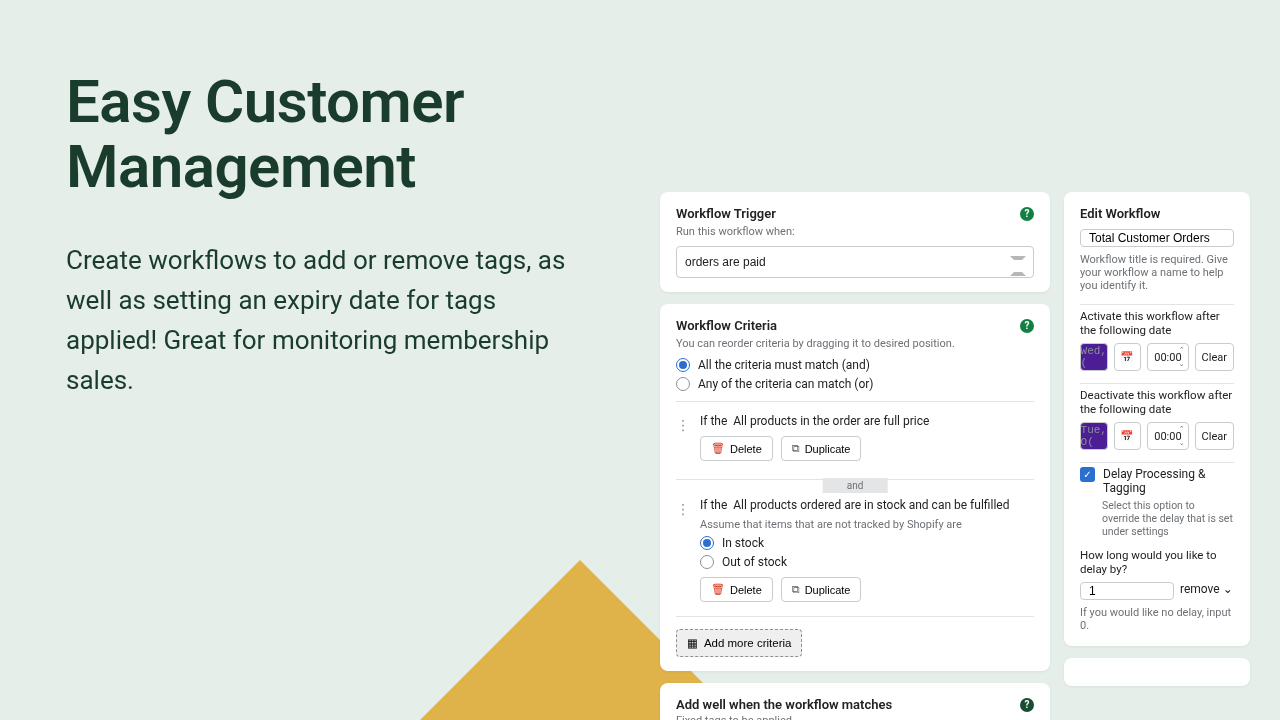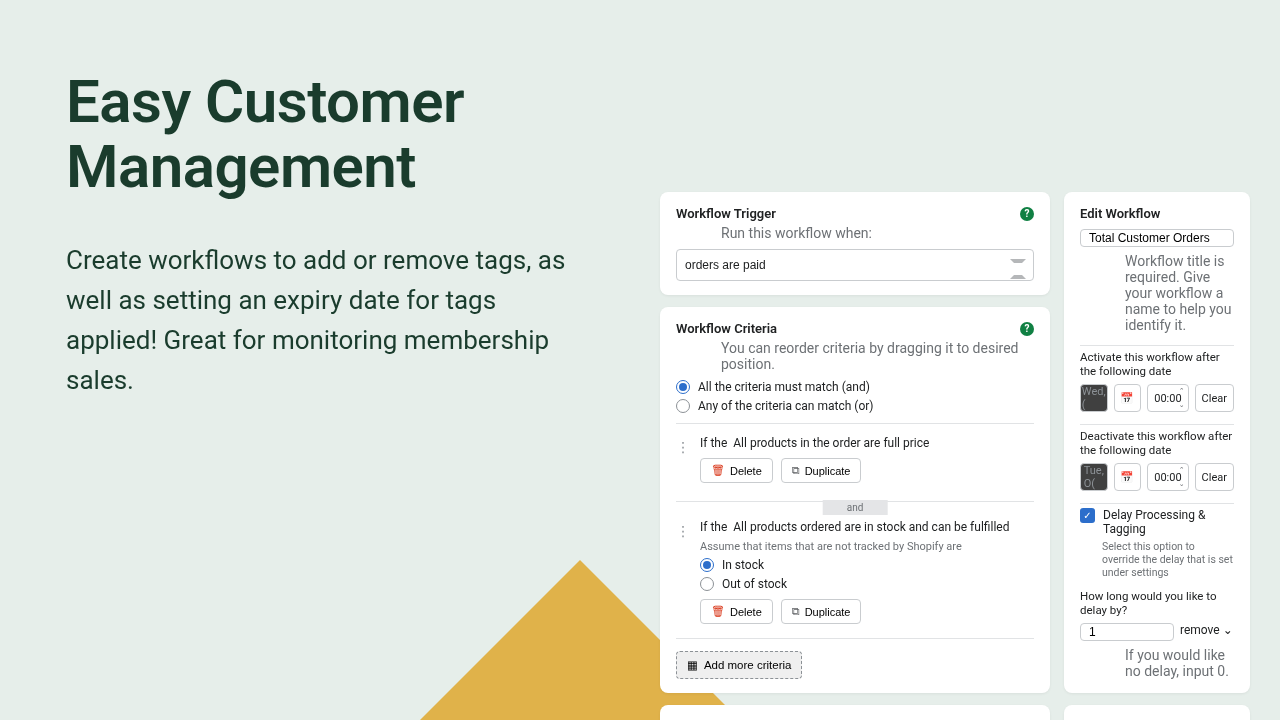--- a/index.html
+++ b/index.html
@@ -31,21 +31,21 @@
   font-size: 12px; color: #202223;
 }
 .card-head { display: flex; justify-content: space-between; align-items: center; margin-bottom: 4px; }
 .card-title { font-size: 13px; font-weight: 600; }
 .help-icon {
   width: 14px; height: 14px; border-radius: 50%;
   background: #108043; color: #fff; font-size: 10px; font-weight: 700;
   display: inline-flex; align-items: center; justify-content: center;
 }
 .help-icon.dark { background: #174d33; }
-.subtext { font-size: 14px; color: #6d7175; margin-bottom: 8px; margin-left: 45px; }
+.subtext { font-size: 11px; color: #6d7175; margin-bottom: 8px; }
 
 select, .select-like {
   width: 100%; height: 32px; border: 1px solid #c9cccf; border-radius: 4px;
   padding: 0 8px; font-size: 12px; color: #202223; background: #fff;
   appearance: none; position: relative;
 }
 .select-wrap { position: relative; }
 .select-wrap::after {
   content: ""; position: absolute; right: 8px; top: 10px;
   width: 8px; height: 12px;
@@ -103,21 +103,21 @@
 }
 input.text::placeholder { color: #8c9196; }
 
 .r-section { border-top: 1px solid #e1e3e5; margin-top: 12px; padding-top: 4px; }
 .r-label { font-size: 11.5px; color: #202223; margin-bottom: 6px; display: block; }
 .date-row { display: flex; gap: 6px; }
 .date-row .mini {
   border: 1px solid #c9cccf; border-radius: 4px; height: 28px;
   display: flex; align-items: center; justify-content: center; font-size: 11px; padding: 0 6px;
 }
-.date-disabled { background: #404040; color: #8c9196; width: 40px; overflow: hidden; }
+.date-disabled { background: #4c1d95; color: #8c9196; width: 40px; overflow: hidden; font-family: Liberation Mono, monospace; }
 .cal-btn { width: 28px; cursor: pointer; }
 .time-sel { width: 54px; position: relative; }
 .time-sel::after { content: "⌃"; position: absolute; right: 3px; top: 2px; font-size: 7px; color: #6d7175; }
 .time-sel::before { content: "⌄"; position: absolute; right: 3px; bottom: 2px; font-size: 7px; color: #6d7175; }
 .clear-btn { cursor: pointer; padding: 0 8px; }
 
 .check-row { display: flex; align-items: flex-start; gap: 8px; }
 .checkbox {
   width: 15px; height: 15px; border-radius: 3px; background: #2c6ecb;
   display: inline-flex; align-items: center; justify-content: center; color: #fff; font-size: 10px;

